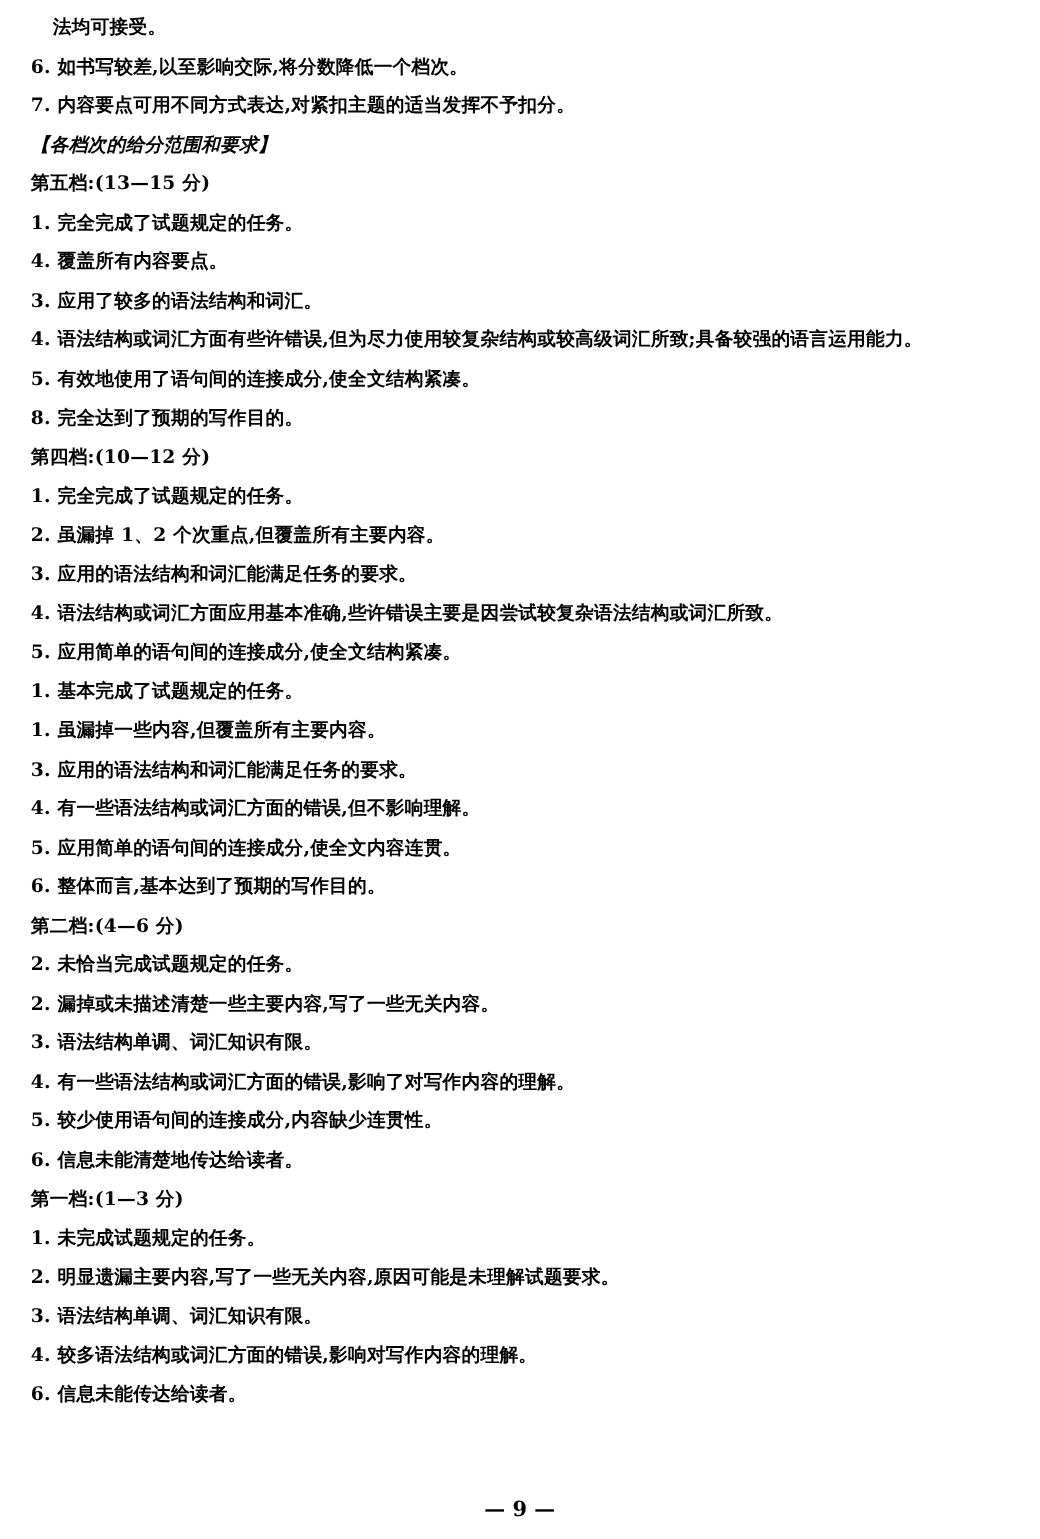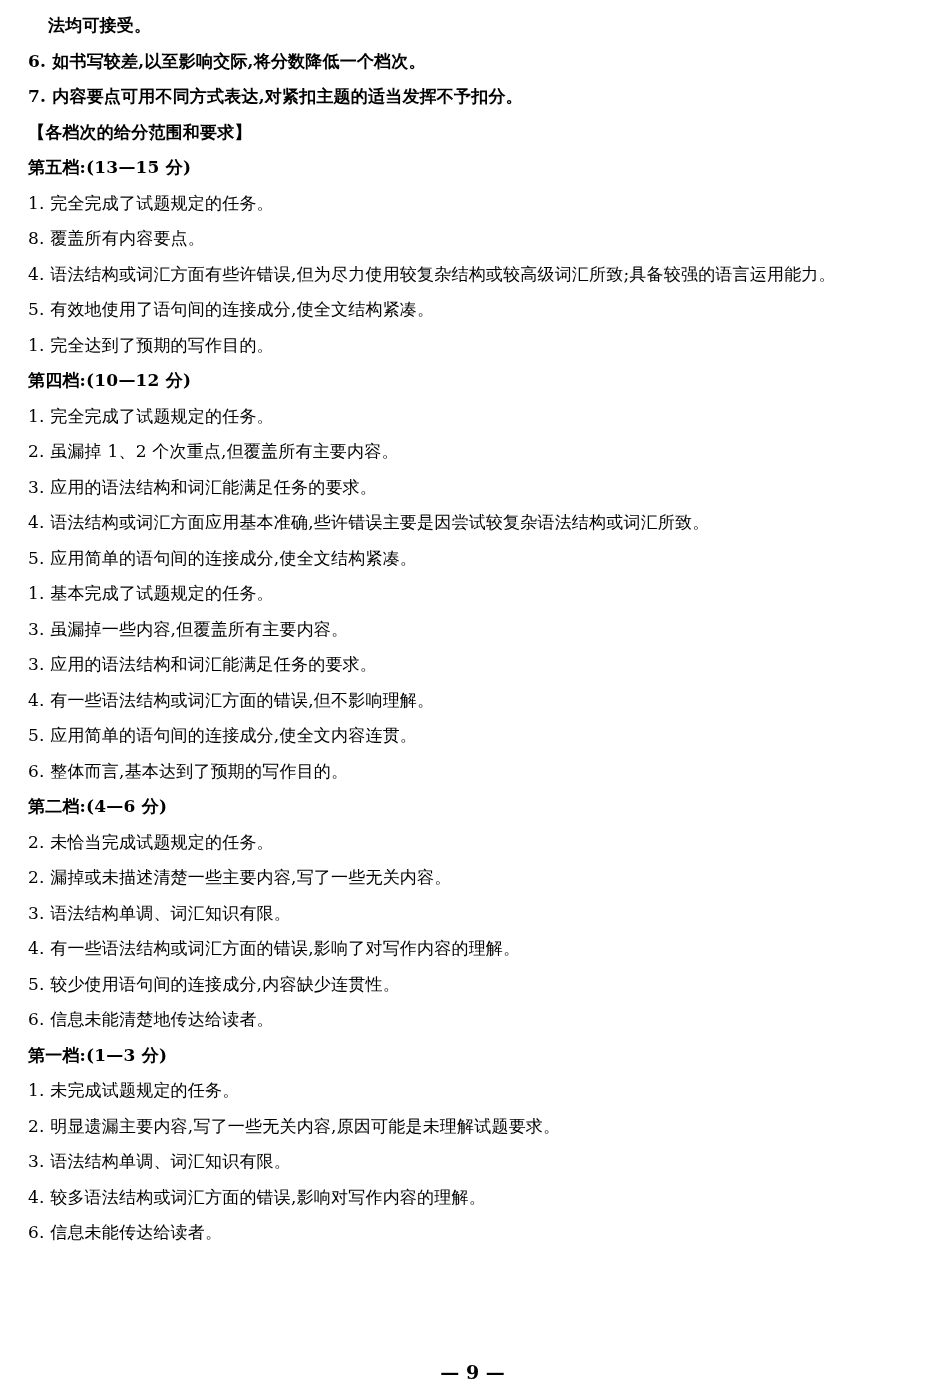--- a/index.html
+++ b/index.html
@@ -27,26 +27,27 @@
     line-height: 35.5px;
     letter-spacing: 0.2px;
     white-space: nowrap;
     font-weight: 700;
   }
   .line.first {
     padding-left: 20px;
   }
   .heading {
     font-weight: 700;
+    font-style: italic;
   }
   .level {
     font-weight: 700;
   }
   .item {
-    font-weight: 400;
+    font-weight: 700;
   }
   .page-number-row {
     position: absolute;
     left: 0;
     right: 0;
     bottom: 16px;
     text-align: center;
     font-size: 19px;
     font-weight: 700;
   }
@@ -55,32 +56,33 @@
 <body>
 
 <div class="page">
 
   <div class="line first">法均可接受。</div>
   <div class="line">6. 如书写较差,以至影响交际,将分数降低一个档次。</div>
   <div class="line">7. 内容要点可用不同方式表达,对紧扣主题的适当发挥不予扣分。</div>
   <div class="line heading">【各档次的给分范围和要求】</div>
   <div class="line level">第五档:(13—15 分)</div>
   <div class="line item">1. 完全完成了试题规定的任务。</div>
-  <div class="line item">8. 覆盖所有内容要点。</div>
+  <div class="line item">4. 覆盖所有内容要点。</div>
+  <div class="line item">3. 应用了较多的语法结构和词汇。</div>
   <div class="line item">4. 语法结构或词汇方面有些许错误,但为尽力使用较复杂结构或较高级词汇所致;具备较强的语言运用能力。</div>
   <div class="line item">5. 有效地使用了语句间的连接成分,使全文结构紧凑。</div>
-  <div class="line item">1. 完全达到了预期的写作目的。</div>
+  <div class="line item">8. 完全达到了预期的写作目的。</div>
   <div class="line level">第四档:(10—12 分)</div>
   <div class="line item">1. 完全完成了试题规定的任务。</div>
   <div class="line item">2. 虽漏掉 1、2 个次重点,但覆盖所有主要内容。</div>
   <div class="line item">3. 应用的语法结构和词汇能满足任务的要求。</div>
   <div class="line item">4. 语法结构或词汇方面应用基本准确,些许错误主要是因尝试较复杂语法结构或词汇所致。</div>
   <div class="line item">5. 应用简单的语句间的连接成分,使全文结构紧凑。</div>
   <div class="line item">1. 基本完成了试题规定的任务。</div>
-  <div class="line item">3. 虽漏掉一些内容,但覆盖所有主要内容。</div>
+  <div class="line item">1. 虽漏掉一些内容,但覆盖所有主要内容。</div>
   <div class="line item">3. 应用的语法结构和词汇能满足任务的要求。</div>
   <div class="line item">4. 有一些语法结构或词汇方面的错误,但不影响理解。</div>
   <div class="line item">5. 应用简单的语句间的连接成分,使全文内容连贯。</div>
   <div class="line item">6. 整体而言,基本达到了预期的写作目的。</div>
   <div class="line level">第二档:(4—6 分)</div>
   <div class="line item">2. 未恰当完成试题规定的任务。</div>
   <div class="line item">2. 漏掉或未描述清楚一些主要内容,写了一些无关内容。</div>
   <div class="line item">3. 语法结构单调、词汇知识有限。</div>
   <div class="line item">4. 有一些语法结构或词汇方面的错误,影响了对写作内容的理解。</div>
   <div class="line item">5. 较少使用语句间的连接成分,内容缺少连贯性。</div>

